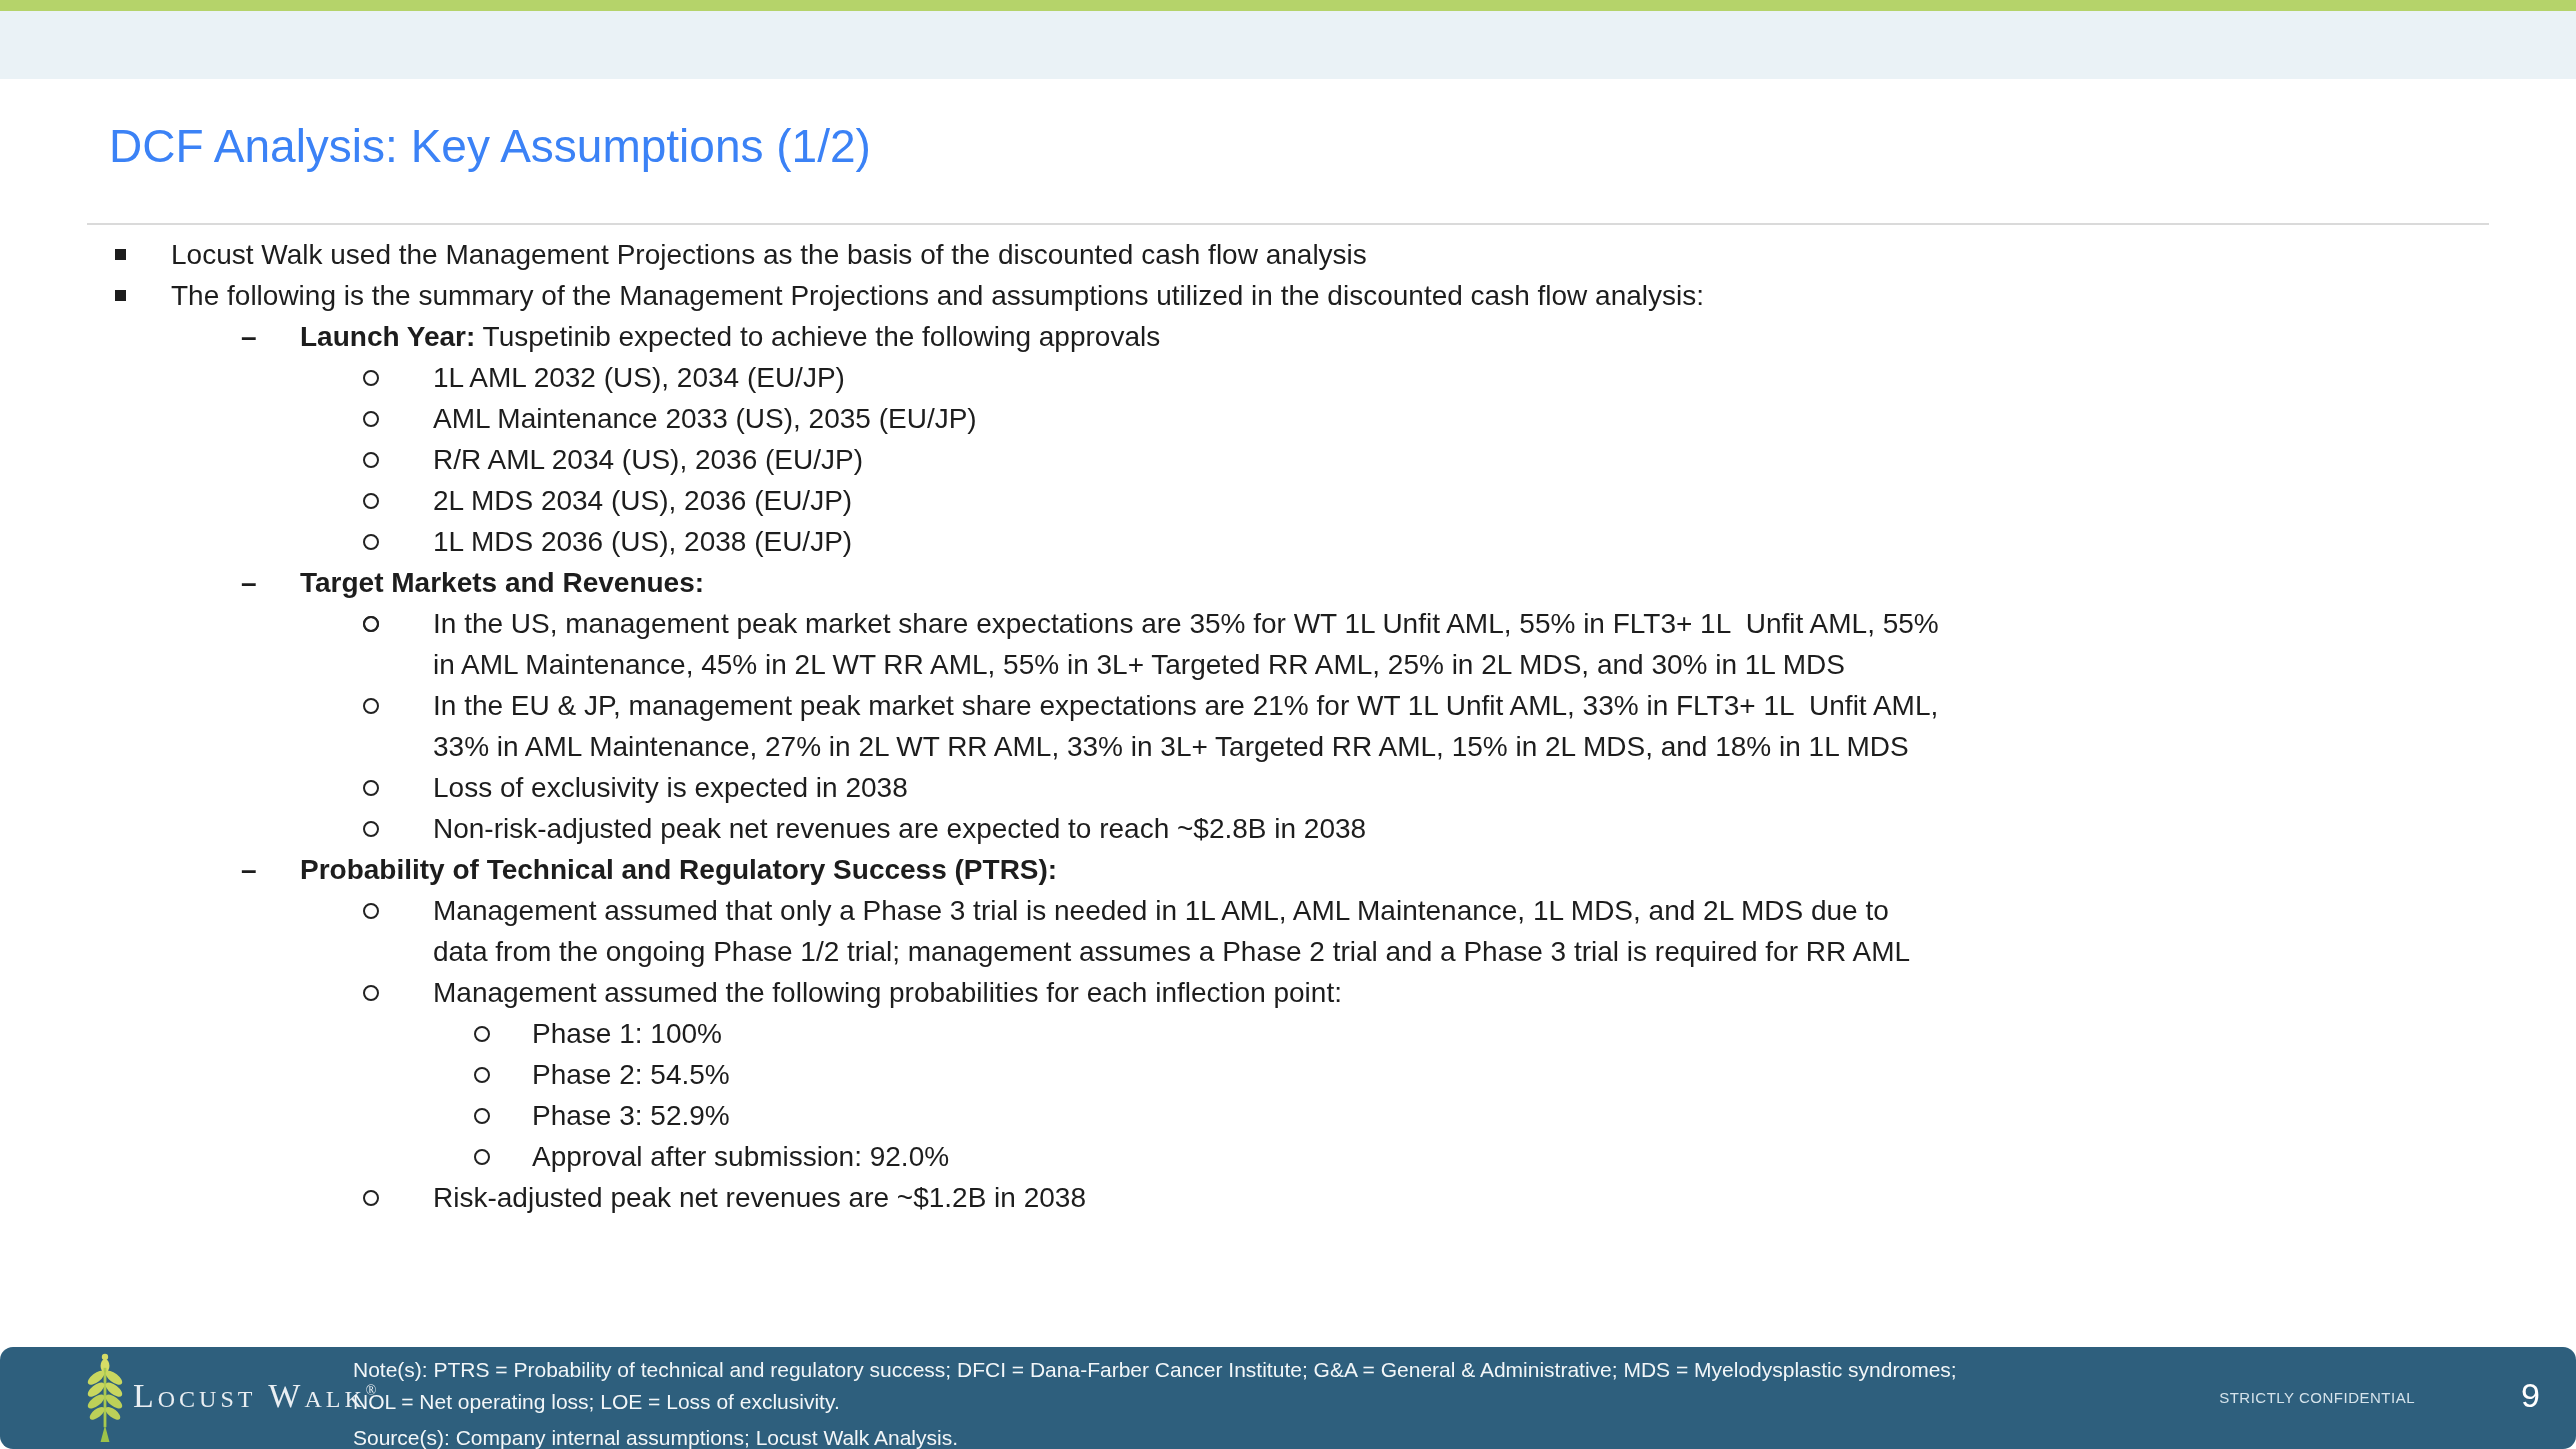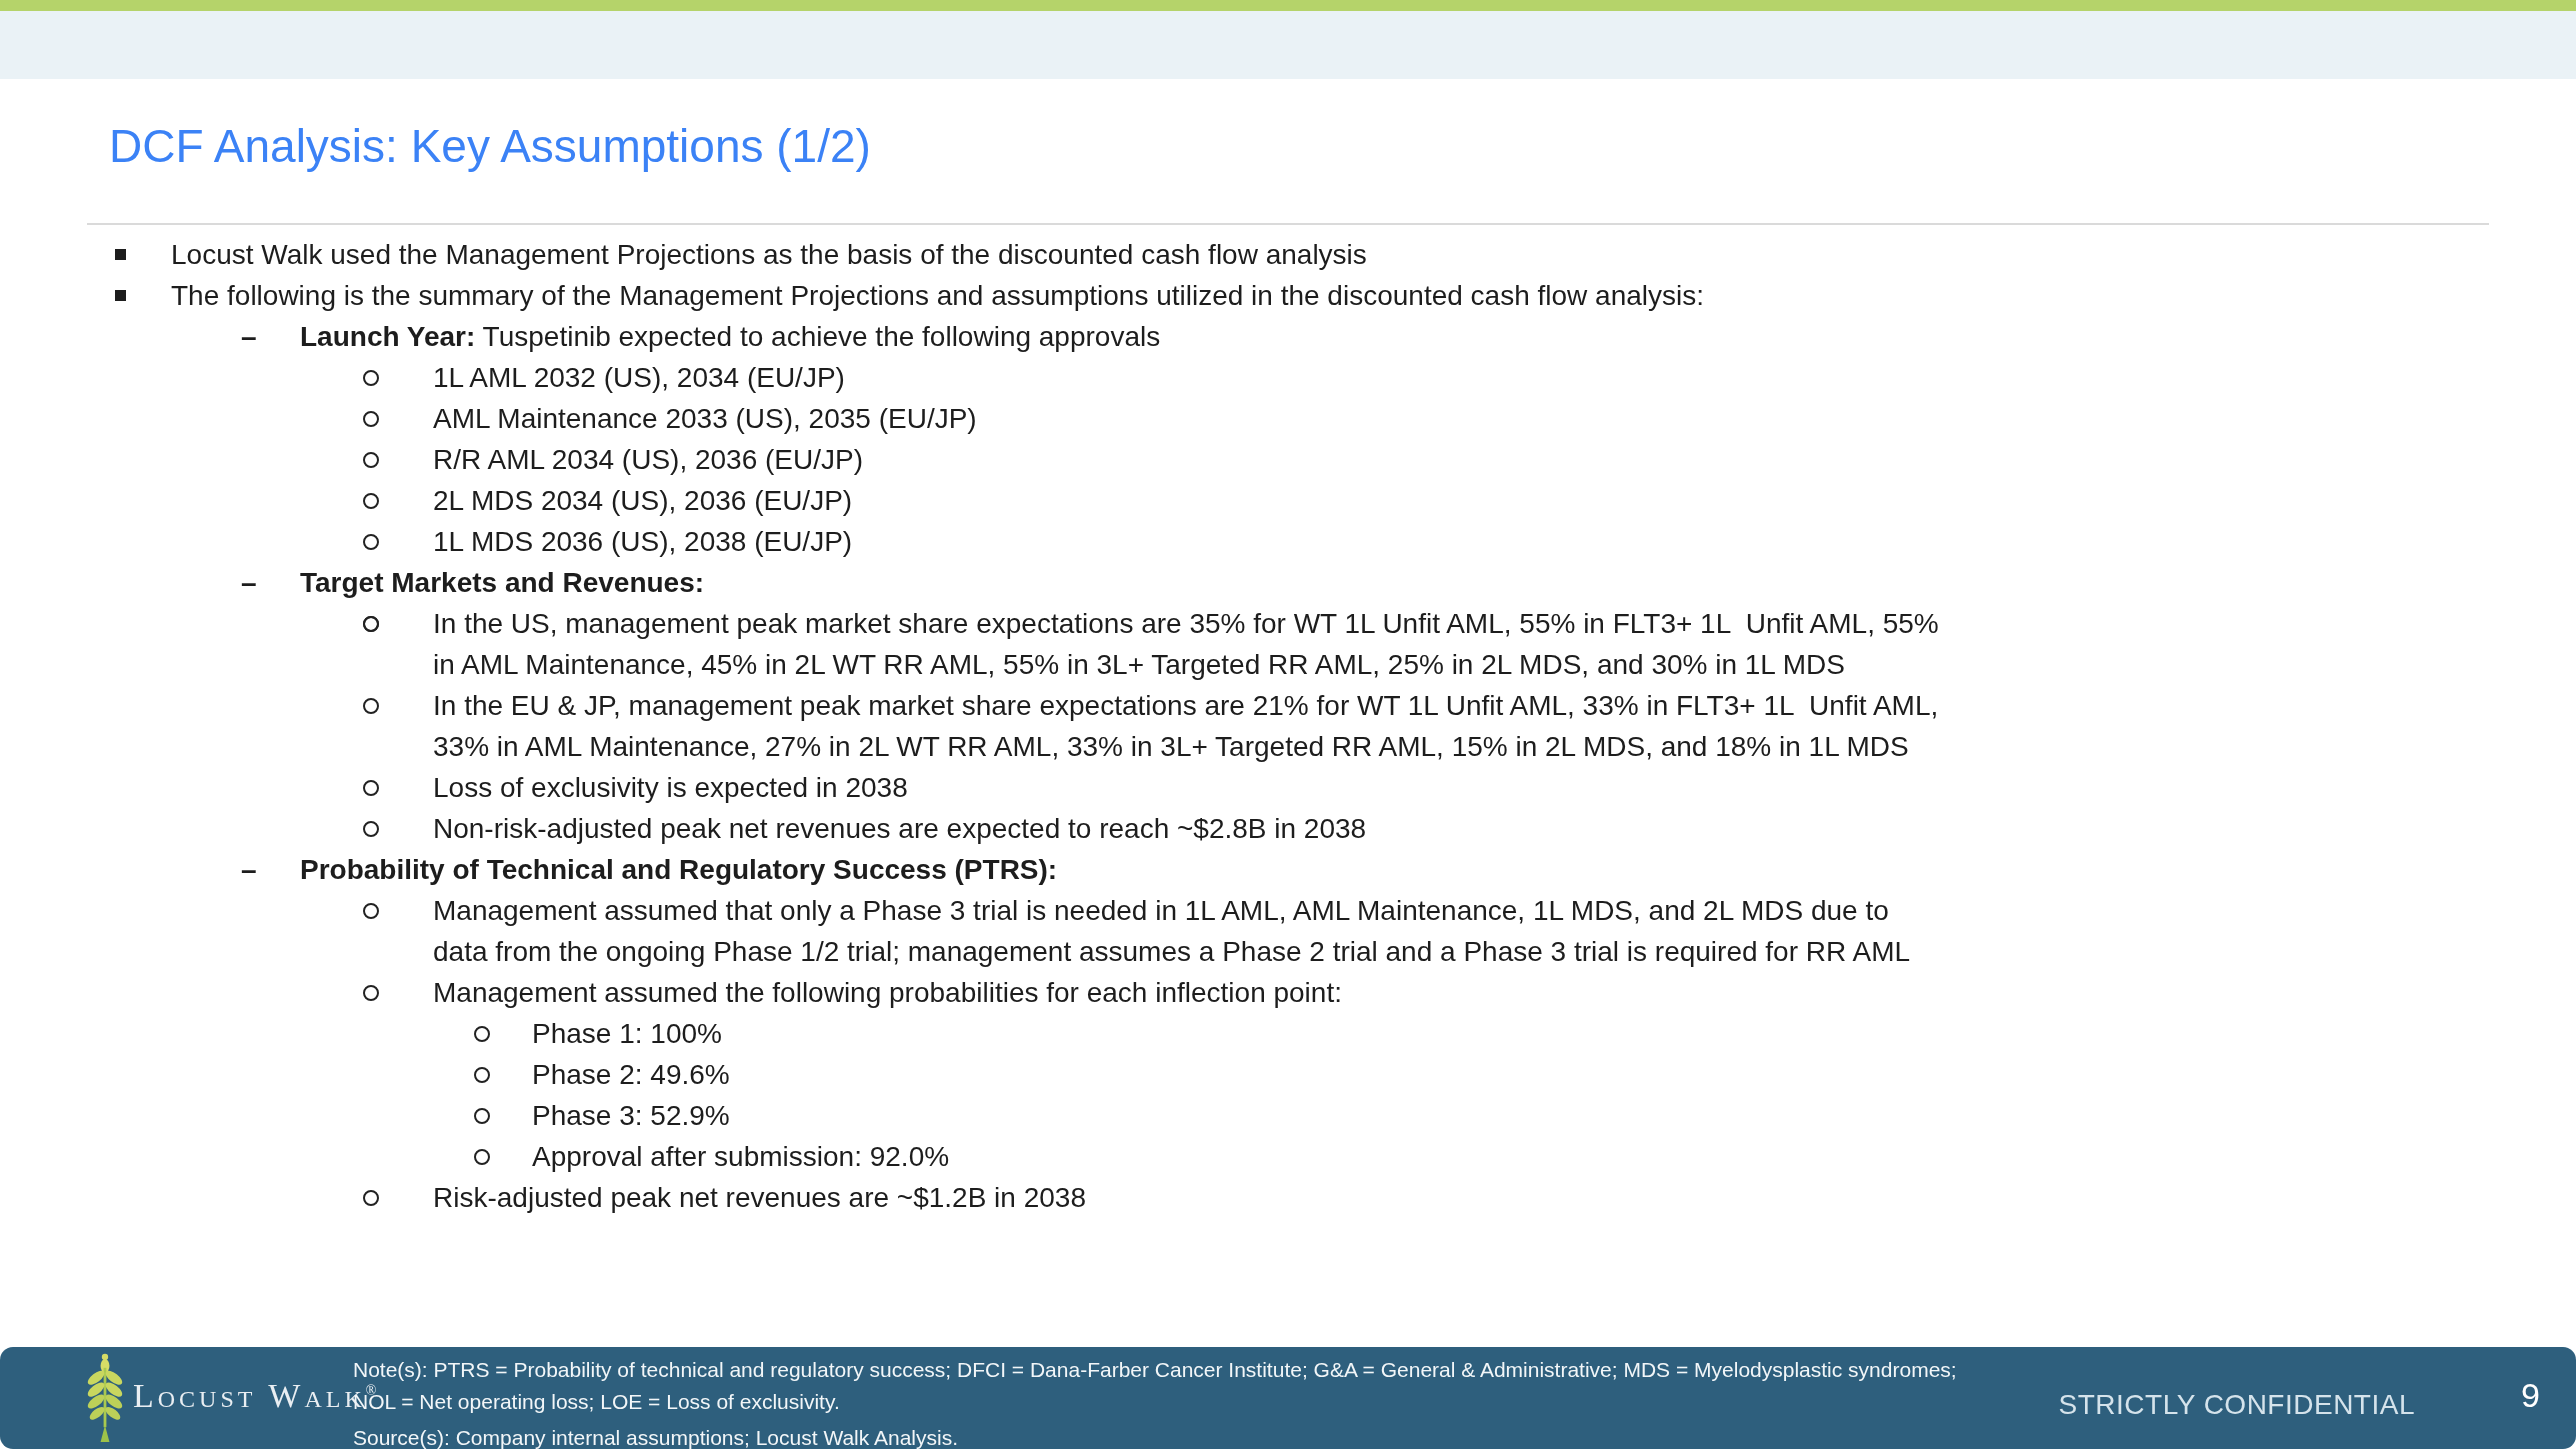--- a/index.html
+++ b/index.html
@@ -38,21 +38,21 @@
   .logo-icon{position:absolute;left:87px;top:5px;}
   .logo-text{
     position:absolute;left:133px;top:30px;
     font-family:"Liberation Serif",serif;font-variant:small-caps;
     font-size:34px;letter-spacing:4px;color:#e9eef2;white-space:nowrap;
   }
   .logo-reg{font-size:14px;vertical-align:super;letter-spacing:0;}
   .notes{position:absolute;left:353px;top:7px;font-size:21px;line-height:32px;color:#f2f6f8;}
   .notes .src{margin-top:4px;}
   .conf{
-    position:absolute;right:161px;top:42px;font-size:28px;letter-spacing:0.5px;
+    position:absolute;right:161px;top:42px;font-size:15px;letter-spacing:0.5px;
     color:#d5e3eb;white-space:nowrap;
   }
   .page{position:absolute;right:36px;top:29px;font-size:34px;color:#ffffff;}
 </style>
 </head>
 <body>
 
 <div class="bar-green"></div>
 <div class="bar-blue"></div>
 
@@ -71,21 +71,21 @@
   <li class="l2"><span class="mk dash"></span><span class="t b">Target Markets and Revenues:</span><span class="t"></span></li>
   <li class="l3"><span class="mk o"></span></li>
   <li class="l3"><span class="mk o"></span><span class="t">In the US, management peak market share expectations are 35% for WT 1L Unfit AML, 55% in FLT3+ 1L  Unfit AML, 55% in AML Maintenance, 45% in 2L WT RR AML, 55% in 3L+ Targeted RR AML, 25% in 2L MDS, and 30% in 1L MDS</span></li>
   <li class="l3"><span class="mk o"></span><span class="t">In the EU &amp; JP, management peak market share expectations are 21% for WT 1L Unfit AML, 33% in FLT3+ 1L  Unfit AML, 33% in AML Maintenance, 27% in 2L WT RR AML, 33% in 3L+ Targeted RR AML, 15% in 2L MDS, and 18% in 1L MDS</span></li>
   <li class="l3"><span class="mk o"></span><span class="t">Loss of exclusivity is expected in 2038</span></li>
   <li class="l3"><span class="mk o"></span><span class="t">Non-risk-adjusted peak net revenues are expected to reach ~$2.8B in 2038</span></li>
   <li class="l2"><span class="mk dash"></span><span class="t b">Probability of Technical and Regulatory Success (PTRS):</span><span class="t"></span></li>
   <li class="l3"><span class="mk o"></span><span class="t">Management assumed that only a Phase 3 trial is needed in 1L AML, AML Maintenance, 1L MDS, and 2L MDS due to data from the ongoing Phase 1/2 trial; management assumes a Phase 2 trial and a Phase 3 trial is required for RR AML</span></li>
   <li class="l3"><span class="mk o"></span><span class="t">Management assumed the following probabilities for each inflection point:</span></li>
   <li class="l4"><span class="mk o"></span><span class="t">Phase 1: 100%</span></li>
-  <li class="l4"><span class="mk o"></span><span class="t">Phase 2: 49.6%</span></li>
+  <li class="l4"><span class="mk o"></span><span class="t">Phase 2: 54.5%</span></li>
   <li class="l4"><span class="mk o"></span><span class="t">Phase 3: 52.9%</span></li>
   <li class="l4"><span class="mk o"></span><span class="t">Approval after submission: 92.0%</span></li>
   <li class="l3"><span class="mk o"></span><span class="t">Risk-adjusted peak net revenues are ~$1.2B in 2038</span></li>
 </ul>
 
 <footer>
   <svg class="logo-icon" width="36" height="93" viewBox="0 0 36 94">
     <circle cx="18" cy="5" r="3.2" fill="#d6dc66"></circle>
     <ellipse cx="18" cy="14" rx="4.5" ry="7" fill="#d6dc66"></ellipse>
     <rect x="16.6" y="16" width="2.8" height="60" fill="#a9c94f"></rect>

